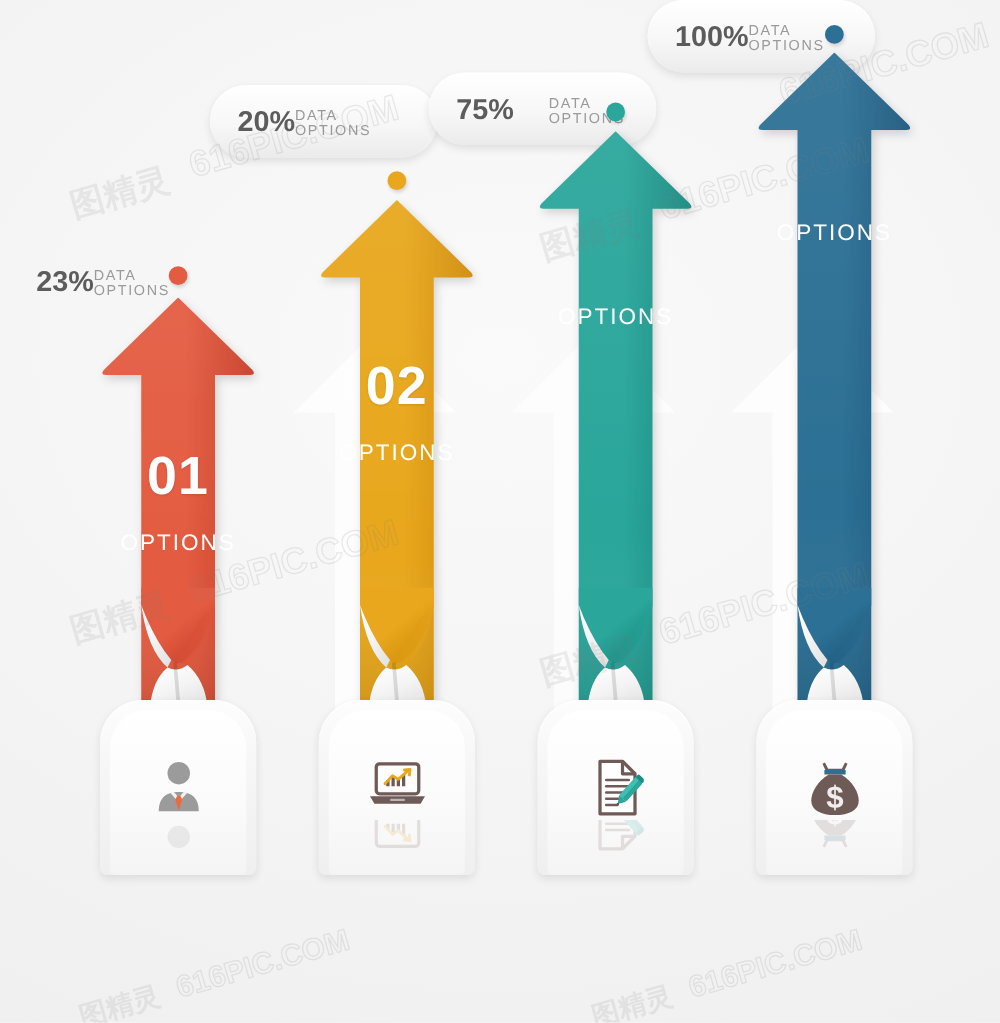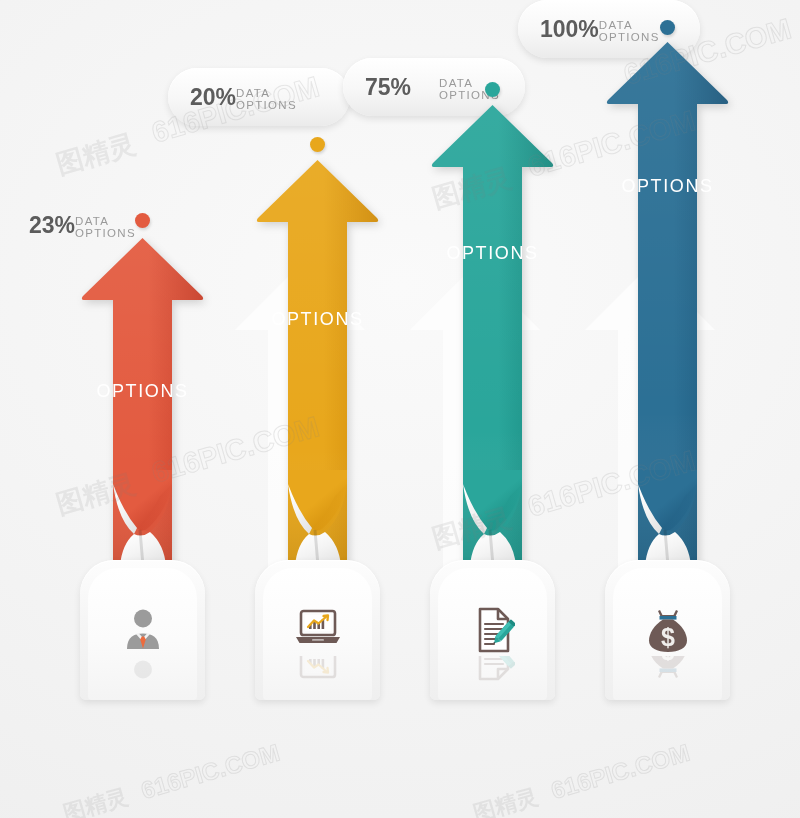--- a/index.html
+++ b/index.html
@@ -129,20 +129,21 @@
           <stop offset="0%" stop-color="rgba(255,255,255,0.06)"></stop>
           <stop offset="70%" stop-color="rgba(255,255,255,0)"></stop>
           <stop offset="100%" stop-color="rgba(0,0,0,0.10)"></stop>
         </linearGradient>
       </defs>
       <path d="M62.5 0 L122 58 Q125 62 120 62 L92 62 L92 332 L33 332 L33 62 L5 62 Q0 62 3 58 Z" fill="url(#ag0)"></path>
       <path d="M62.5 0 L122 58 Q125 62 120 62 L92 62 L92 332 L33 332 L33 62 L5 62 Q0 62 3 58 Z" fill="url(#av0)"></path>
     </svg>
         </div>
         <div class="numbox" style="top: 360px;">
+          <div class="num">01</div>
           <div class="opt">OPTIONS</div>
         </div>
         <div class="twist" style="top: 470px;">
     <svg width="125" height="96" viewBox="0 0 125 96">
       <defs>
         <linearGradient id="tw0" x1="0" y1="0" x2="0.8" y2="1">
           <stop offset="0%" stop-color="#e35b40"></stop>
           <stop offset="55%" stop-color="#e35b40"></stop>
           <stop offset="100%" stop-color="#c8402a"></stop>
         </linearGradient>
@@ -203,20 +204,21 @@
           <stop offset="0%" stop-color="rgba(255,255,255,0.06)"></stop>
           <stop offset="70%" stop-color="rgba(255,255,255,0)"></stop>
           <stop offset="100%" stop-color="rgba(0,0,0,0.10)"></stop>
         </linearGradient>
       </defs>
       <path d="M62.5 0 L122 58 Q125 62 120 62 L92 62 L92 409 L33 409 L33 62 L5 62 Q0 62 3 58 Z" fill="url(#ag1)"></path>
       <path d="M62.5 0 L122 58 Q125 62 120 62 L92 62 L92 409 L33 409 L33 62 L5 62 Q0 62 3 58 Z" fill="url(#av1)"></path>
     </svg>
         </div>
         <div class="numbox" style="top: 288px;">
+          <div class="num">02</div>
           <div class="opt">OPTIONS</div>
         </div>
         <div class="twist" style="top: 470px;">
     <svg width="125" height="96" viewBox="0 0 125 96">
       <defs>
         <linearGradient id="tw1" x1="0" y1="0" x2="0.8" y2="1">
           <stop offset="0%" stop-color="#e8a71c"></stop>
           <stop offset="55%" stop-color="#e8a71c"></stop>
           <stop offset="100%" stop-color="#d08c0a"></stop>
         </linearGradient>

